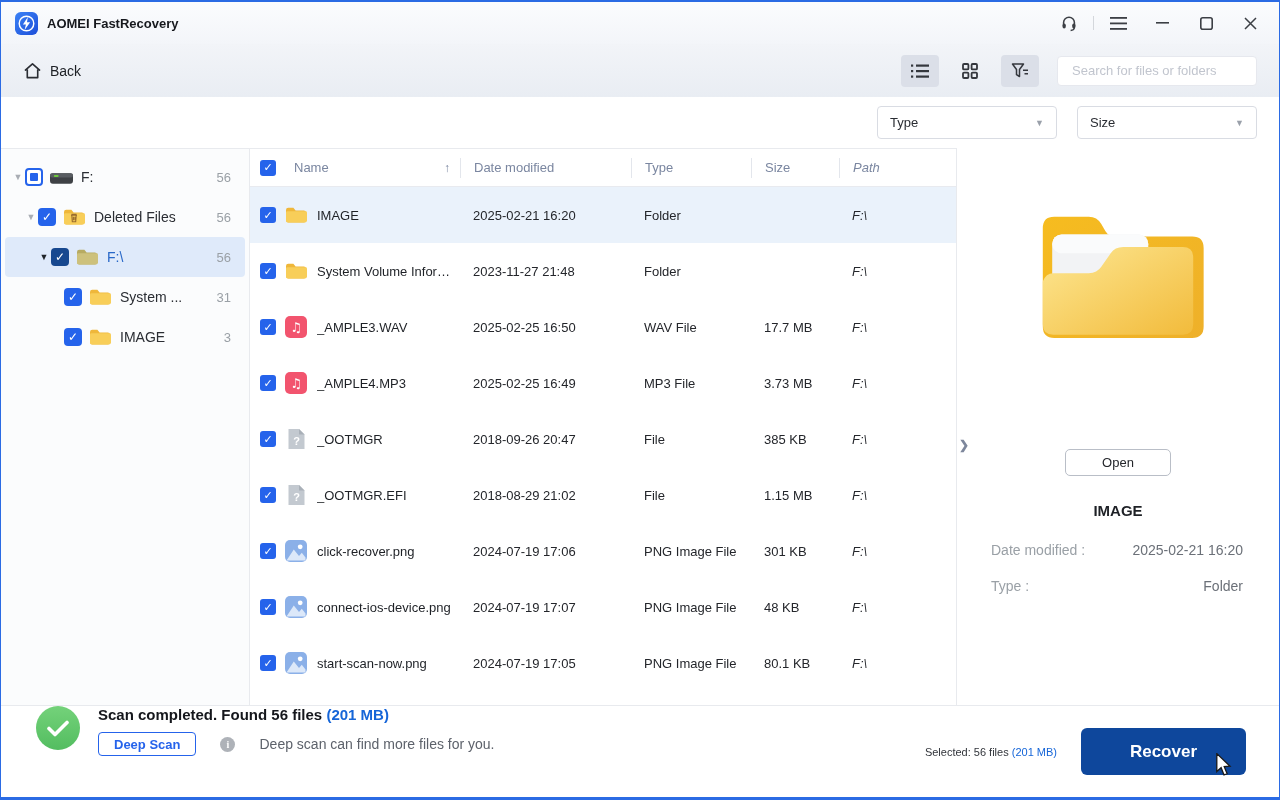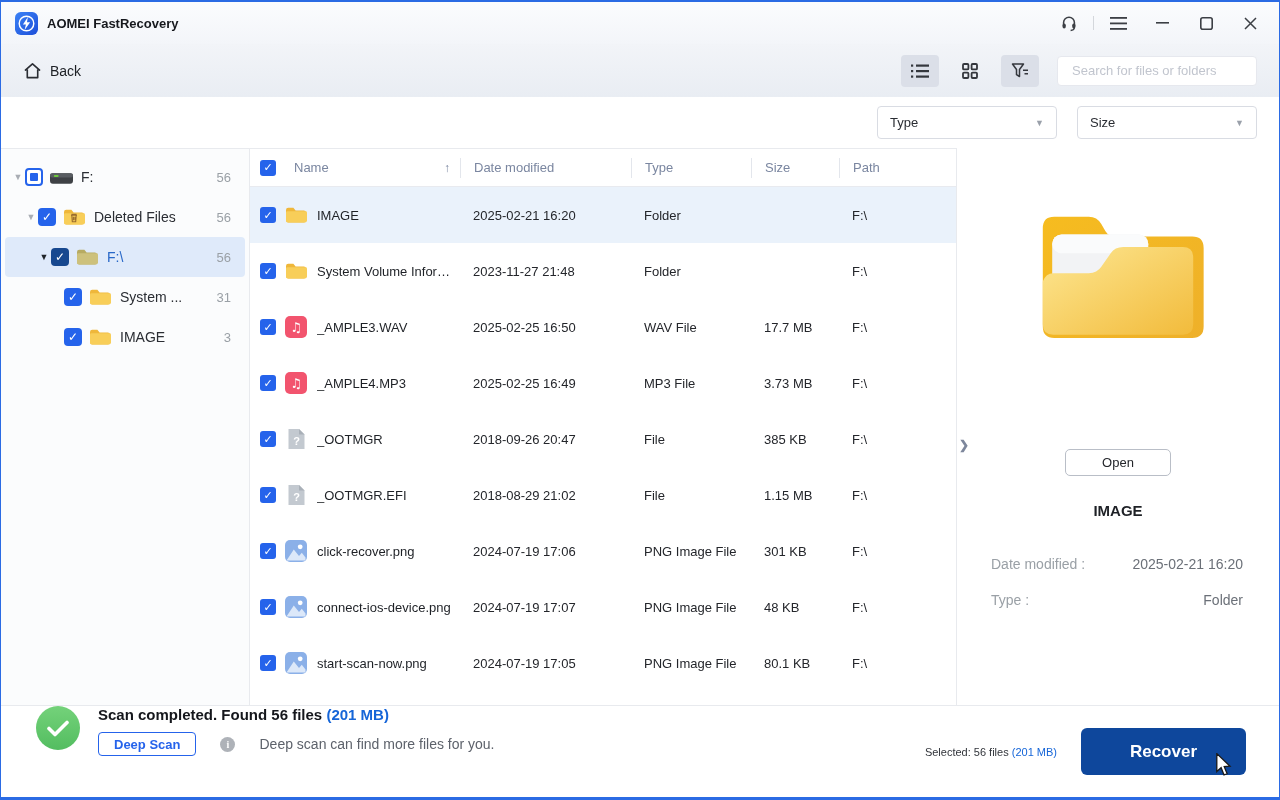--- a/index.html
+++ b/index.html
@@ -55,37 +55,37 @@
 
   
   .main { width:706px; height:100%; border-top:1px solid #e8eaee; background:#fff; }
   .thead { height:38px; display:flex; align-items:center; border-bottom:1px solid #e8eaef; }
   .th { font-size:13px; color:#7a86a0; display:flex; align-items:center; height:20px; }
   .th.sep { border-left:1px solid #e3e6ec; }
   .col-name { width:210px; padding-left:10px; }
   .col-date { width:171px; padding-left:13px; }
   .col-type { width:120px; padding-left:13px; }
   .col-size { width:88px; padding-left:13px; }
-  .col-path { flex:1; padding-left:13px; }
+  .col-path { flex:1; padding-left:13px;font-style:italic; }
   .sort-arrow { margin-left:auto; margin-right:10px; font-size:12px; color:#7a86a0; }
   .trow { height:56px; display:flex; align-items:center; cursor:pointer; }
   .trow.selected { background:#eaf2fb; }
   .cell { font-size:13px; color:#24262b; overflow:hidden; white-space:nowrap; }
   .name-cell { width:210px; padding-left:10px; display:flex; align-items:center; }
   .row-cb { width:16px; height:16px; border-radius:3px; background:#2563eb; color:#fff; font-size:11px; display:flex; align-items:center; justify-content:center; flex:none; margin-right:9px; }
   .file-icon { width:22px; height:22px; flex:none; margin-right:10px; display:flex; align-items:center; justify-content:center; }
   .fname { font-size:13px; color:#1e2126; text-overflow:ellipsis; overflow:hidden; white-space:nowrap; padding-right:6px; }
 
   
   .preview { flex:1; height:100%; background:#fff; border-left:1px solid #e8eaee; position:relative; }
   .collapse-chevron { position:absolute; left:2px; top:290px; font-size:12px; color:#7d879c; cursor:pointer; font-weight:bold; }
   .big-folder { position:absolute; left:50%; transform:translateX(-50%); top:42px; }
   .open-btn { position:absolute; left:50%; transform:translateX(-50%); top:301px; width:106px; height:27px; background:#fff; border:1px solid #b9bec7; border-radius:5px; font-size:13px; color:#24262b; font-family:"Liberation Sans",sans-serif; cursor:pointer; }
   .preview-title { position:absolute; top:354px; left:0; right:0; text-align:center; font-size:15px; font-weight:bold; color:#1e2126; }
-  .pfields { position:absolute; top:408px; left:34px; right:36px; }
+  .pfields { position:absolute; top:394px; left:34px; right:36px; }
   .pfield { display:flex; justify-content:space-between; margin-bottom:20px; }
   .pf-label { font-size:14px; color:#9aa0a6; }
   .pf-value { font-size:14px; color:#6b7078; }
 
   
   .statusbar { position:absolute; top:705px; left:0; right:0; height:92px; background:#fff; border-top:1px solid #e8eaee; display:flex; padding:0 33px 0 35px; }
   .check-circle { width:44px; height:44px; border-radius:50%; background:linear-gradient(#74d27a,#53bd60); display:flex; align-items:center; justify-content:center; flex:none; }
   .scan-info { margin-left:18px; }
   .scan-line1 { font-size:15px; font-weight:bold; color:#15171c; margin-bottom:9px; }
   .scan-size { color:#1565d8; }

